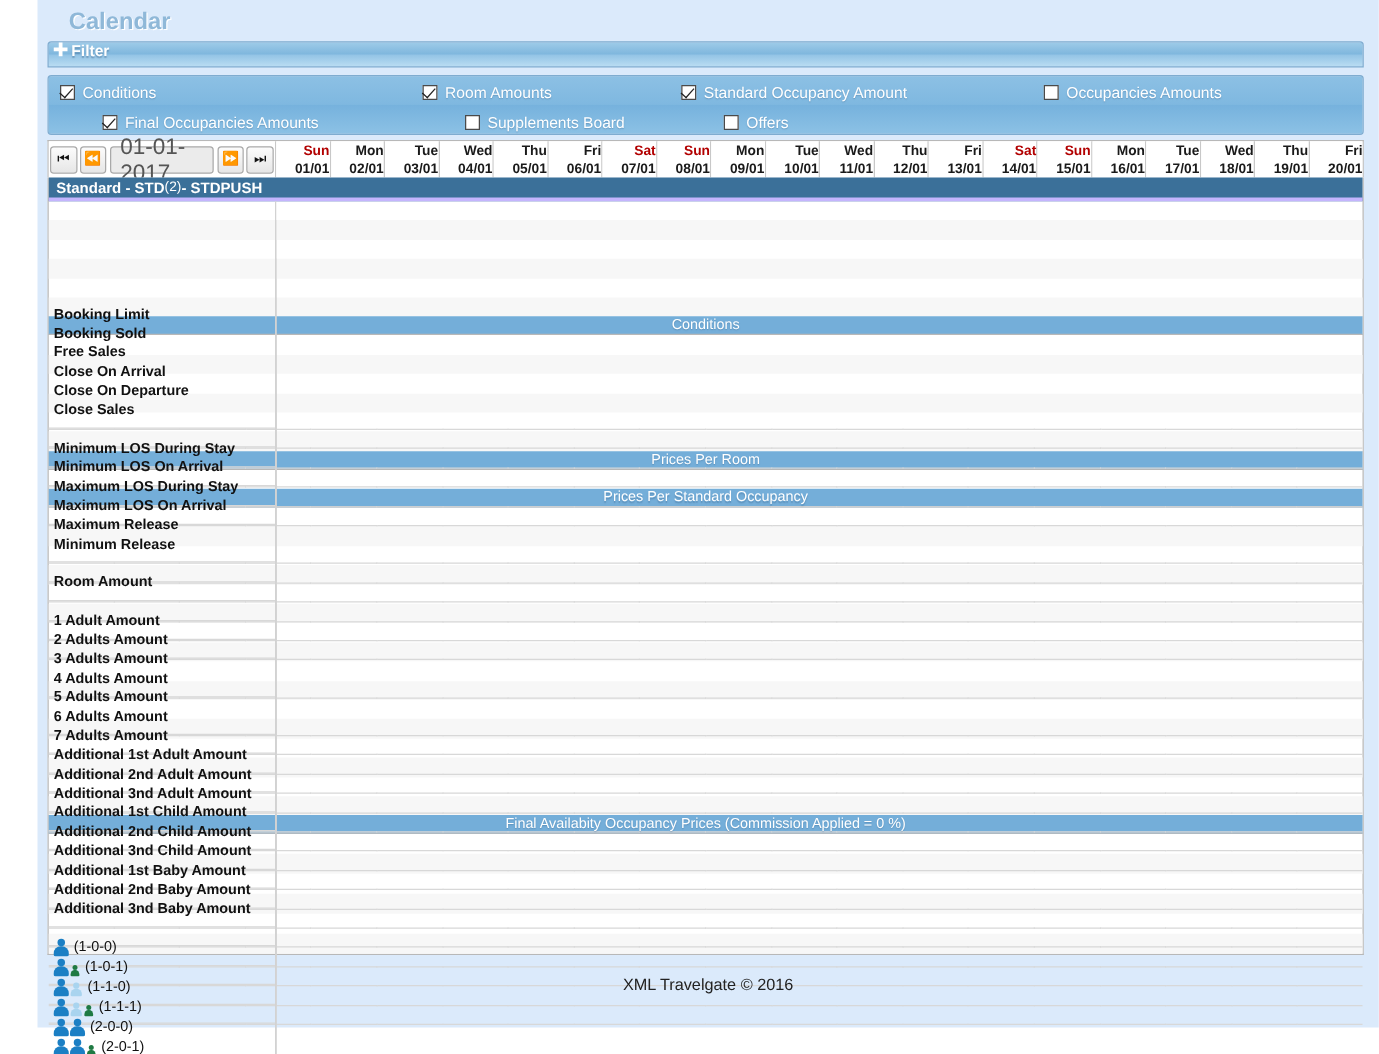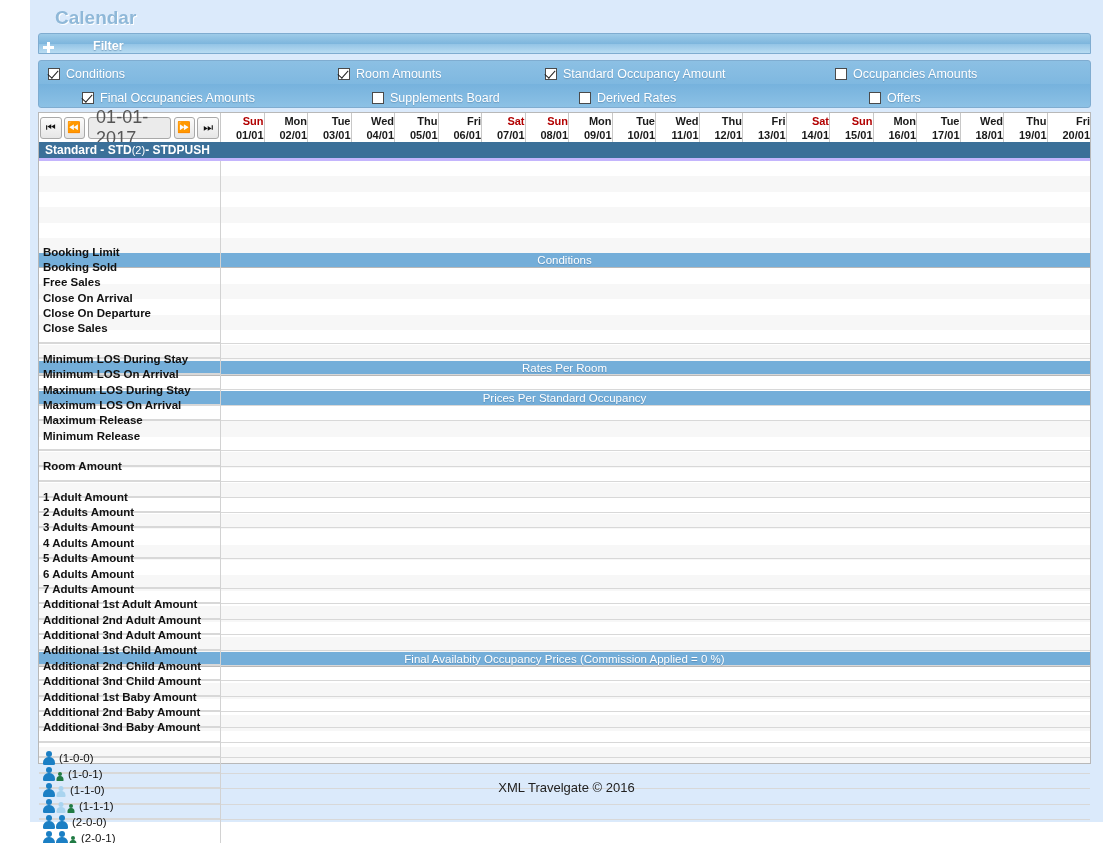--- a/index.html
+++ b/index.html
@@ -30,23 +30,22 @@
 
   
   .filter-bar {
     position: absolute;
     left: 8px; top: 33px;
     width: 1053px; height: 21px;
     background: linear-gradient(to bottom, #9ecbe8 0%, #7eb6dd 50%, #92c3e5 51%, #b9dcf2 100%);
     border: 1px solid #7facd0;
     border-radius: 3px 3px 0 0;
     display: flex;
-    align-items: flex-end;
+    align-items: flex-start;
     padding-left: 4px;
-    gap: 36px;
   }
   .plus-icon {
     display: inline-block;
     position: relative;
     width: 11px; height: 11px;
     margin-right: 3px;
   }
   .plus-icon::before, .plus-icon::after {
     content: "";
     position: absolute;
@@ -283,24 +282,20 @@
       </div>
     <div class="cb-row r2" id="cbrow1">
         <div class="cb-cell c0">
           <span class="cbox checked"></span>
           <span class="cb-text">Final Occupancies Amounts</span>
         </div>
         <div class="cb-cell c1">
           <span class="cbox"></span>
           <span class="cb-text">Supplements Board</span>
         </div>
-        <div class="cb-cell c2">
-          <span class="cbox"></span>
-          <span class="cb-text">Derived Rates</span>
-        </div>
         <div class="cb-cell c3">
           <span class="cbox"></span>
           <span class="cb-text">Offers</span>
         </div>
       </div>
   </div>
 
   <div class="hdr-strip">
     <div class="navbox">
       <div class="navbtn">⏮</div>
@@ -693,21 +688,21 @@
           <div class="cell"></div>
           <div class="cell"></div>
           <div class="cell"></div>
           <div class="cell"></div>
           <div class="cell"></div>
           <div class="cell"></div>
           <div class="cell"></div>
           <div class="cell"></div>
         </div>
       </div>
-      <div class="band-light">Rates Per Room</div>
+      <div class="band-light">Prices Per Room</div>
       <div class="row">
         <div class="rowhead">Room Amount</div>
         <div class="cells">
           <div class="cell"></div>
           <div class="cell"></div>
           <div class="cell"></div>
           <div class="cell"></div>
           <div class="cell"></div>
           <div class="cell"></div>
           <div class="cell"></div>

